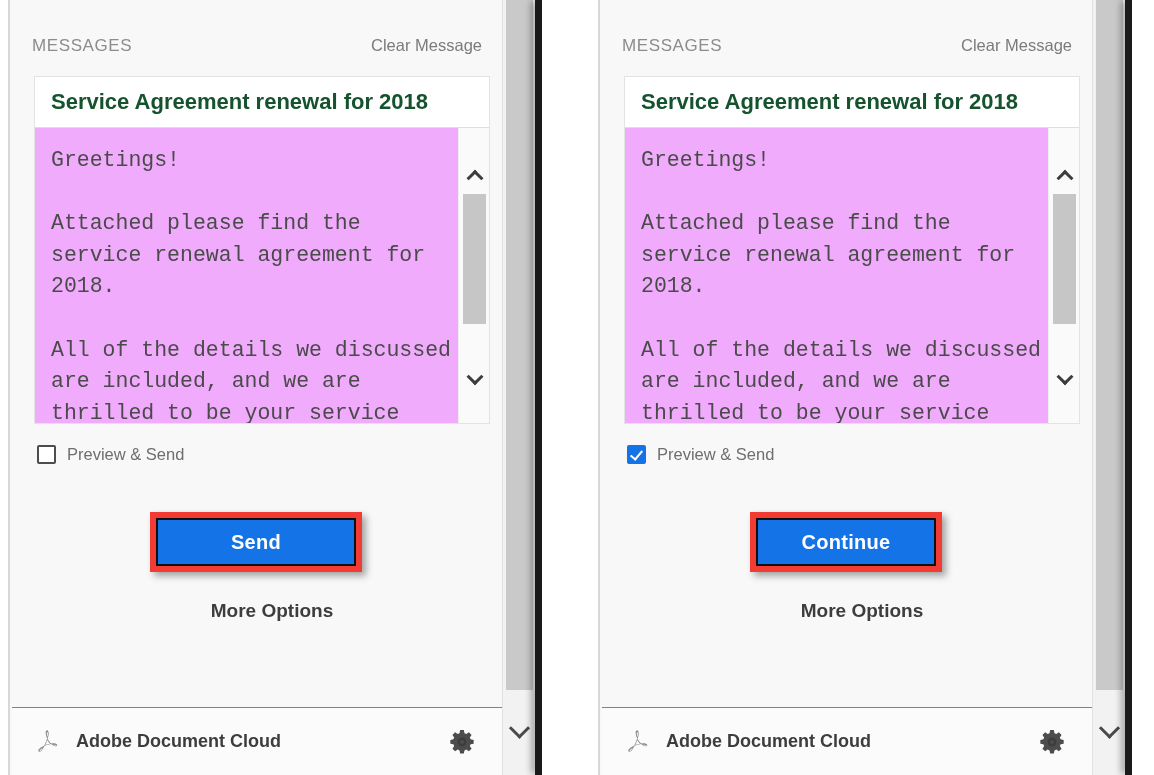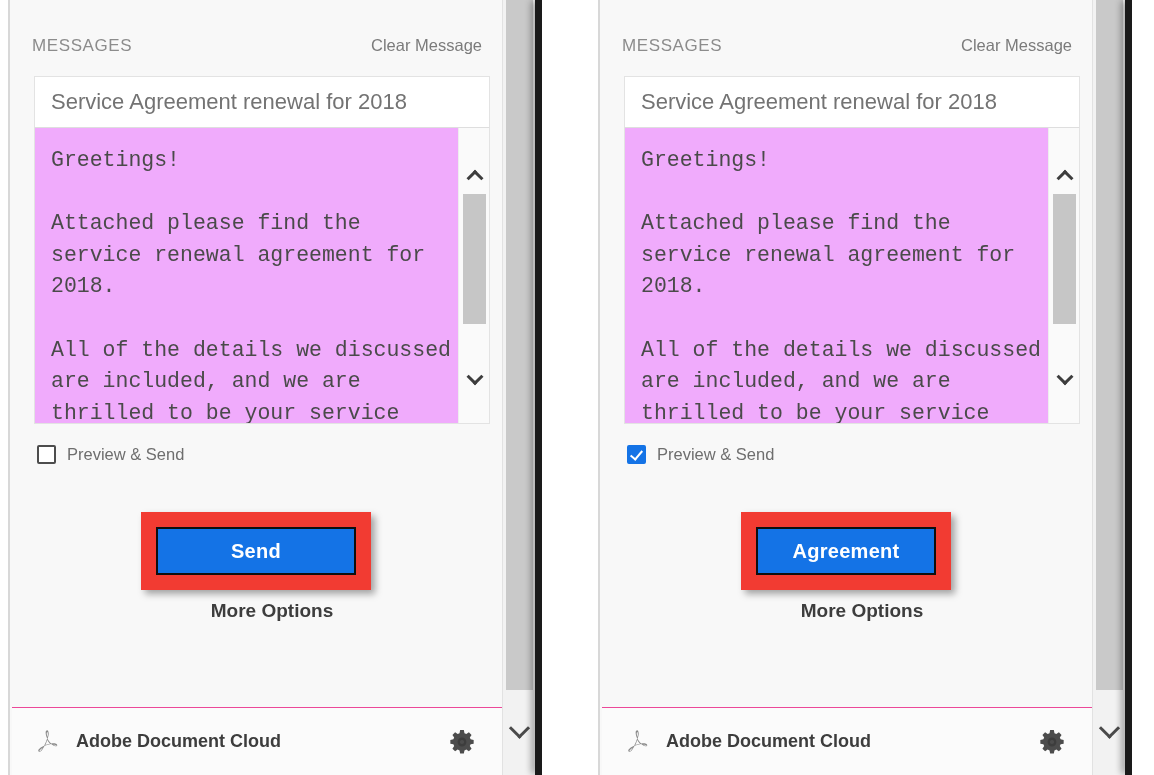--- a/index.html
+++ b/index.html
@@ -125,22 +125,22 @@
     height: 52px;
     background: #ffffff;
     border: 1px solid #e3e3e3;
     border-bottom: 1px solid #dedede;
     display: flex;
     align-items: center;
     padding-left: 16px;
   }
   .subject-text {
     font-size: 22px;
-    color: #737373;
-    font-weight: 400;
+    color: #14532d;
+    font-weight: 700;
     white-space: nowrap;
   }
 
   
   .body-field {
     position: absolute;
     top: 128px;
     left: 24px;
     width: 456px;
     height: 296px;
@@ -238,21 +238,21 @@
   .cta-wrap {
     position: absolute;
     top: 512px;
     left: 0;
     width: 492px;
     display: flex;
     justify-content: center;
   }
   .cta-hl {
     border: 6px solid #f23b32;
-    padding: 9px;
+    padding: 0;
     background: #f23b32;
     box-shadow: 4px 4px 7px rgba(0,0,0,.35);
     display: inline-block;
     line-height: 0;
   }
   .cta-btn {
     display: block;
     background: #1473e6;
     color: #ffffff;
     border: 2px solid #0f0f0f;
@@ -418,21 +418,21 @@
         </div>
       </div>
 
       <div class="preview-row">
         <span class="cbox on"></span>
         <span class="preview-label">Preview &amp; Send</span>
       </div>
 
       <div class="cta-wrap">
         <span class="cta-hl">
-          <button class="cta-btn cta-continue">Agreement</button>
+          <button class="cta-btn cta-continue">Continue</button>
         </span>
       </div>
 
       <div class="more-options">More Options</div>
 
       <div class="footer">
         <svg class="footer-logo" viewBox="0 0 40 40">
           <path d="M21.5 7c-1.1 0-1.9 1-1.9 2.4 0 2 .7 4.4 1.7 6.7-.9 2.7-2.1 5.6-3.4 8-3.3 1.5-5.6 3.2-6.3 4.6-.4.8-.2 1.7.5 2.1.8.5 2-.1 3.1-1.4 1.1-1.3 2.3-3.3 3.3-5.3 2.3-.9 4.8-1.6 7.1-1.9 1.7 1.3 3.5 2.2 4.8 2.4 1.2.2 2-.3 2.1-1.1.1-.9-.7-1.6-2.2-1.9-1.2-.2-2.8-.1-4.5.2-1.6-1.4-3.1-3.3-4.1-5.3.9-2.3 1.4-4.5 1.3-6.2-.1-1.6-.7-3.3-1.5-3.3zm.1 2c.3.4.5 1.3.5 2.3 0 .9-.2 2-.5 3.2-.5-1.5-.8-3-.8-4.1 0-.8.3-1.3.8-1.4zm-.2 8.9c.8 1.5 1.9 2.9 3.1 4.1-1.7.3-3.5.8-5.2 1.4.8-1.7 1.5-3.6 2.1-5.5zm8.9 5.3c1 .2 1.4.5 1.4.8 0 .2-.3.4-.8.3-.7-.1-1.8-.6-2.9-1.3 1-.1 1.8-.1 2.3.2zM16.4 26.4c-.7 1.3-1.5 2.4-2.1 3.1-.7.8-1.2 1-1.4.9-.2-.1-.2-.5 0-.9.4-.8 1.8-2 3.5-3.1z" fill="#8a8a8a"></path>
         </svg>
         <span class="footer-title">Adobe Document Cloud</span>

